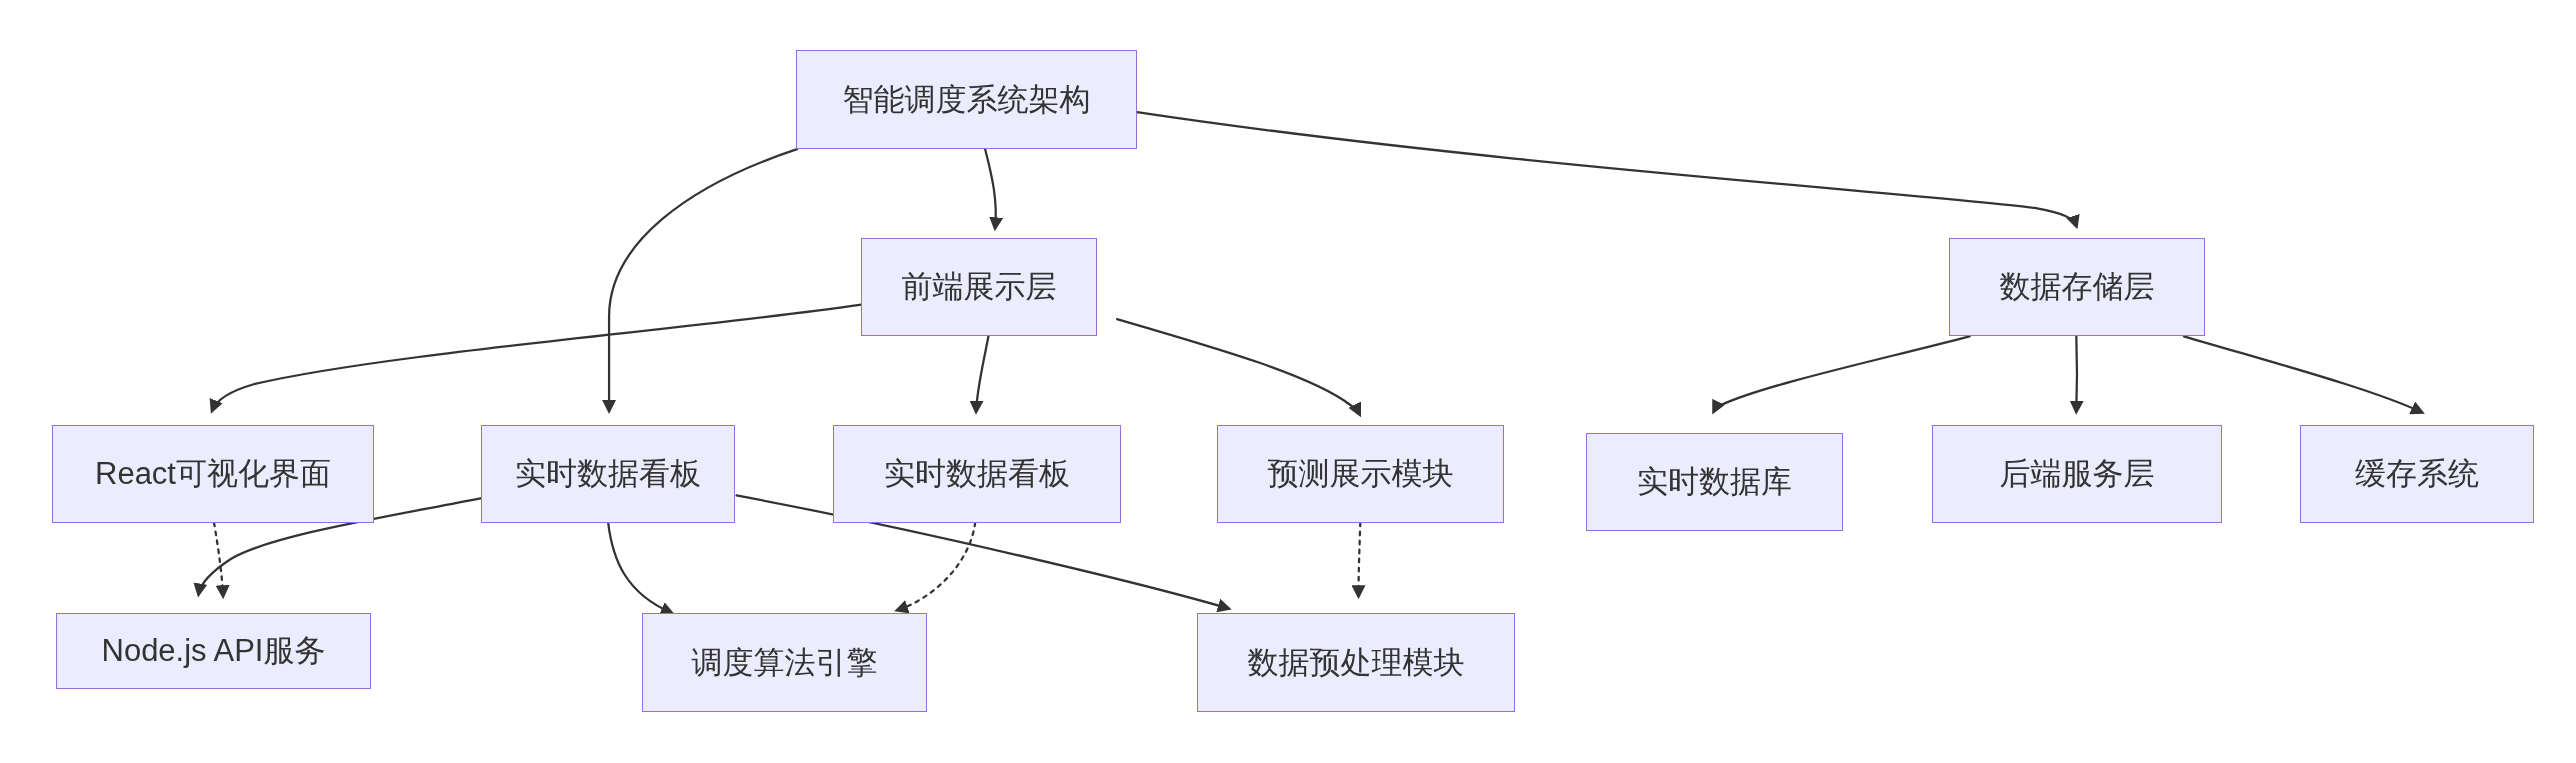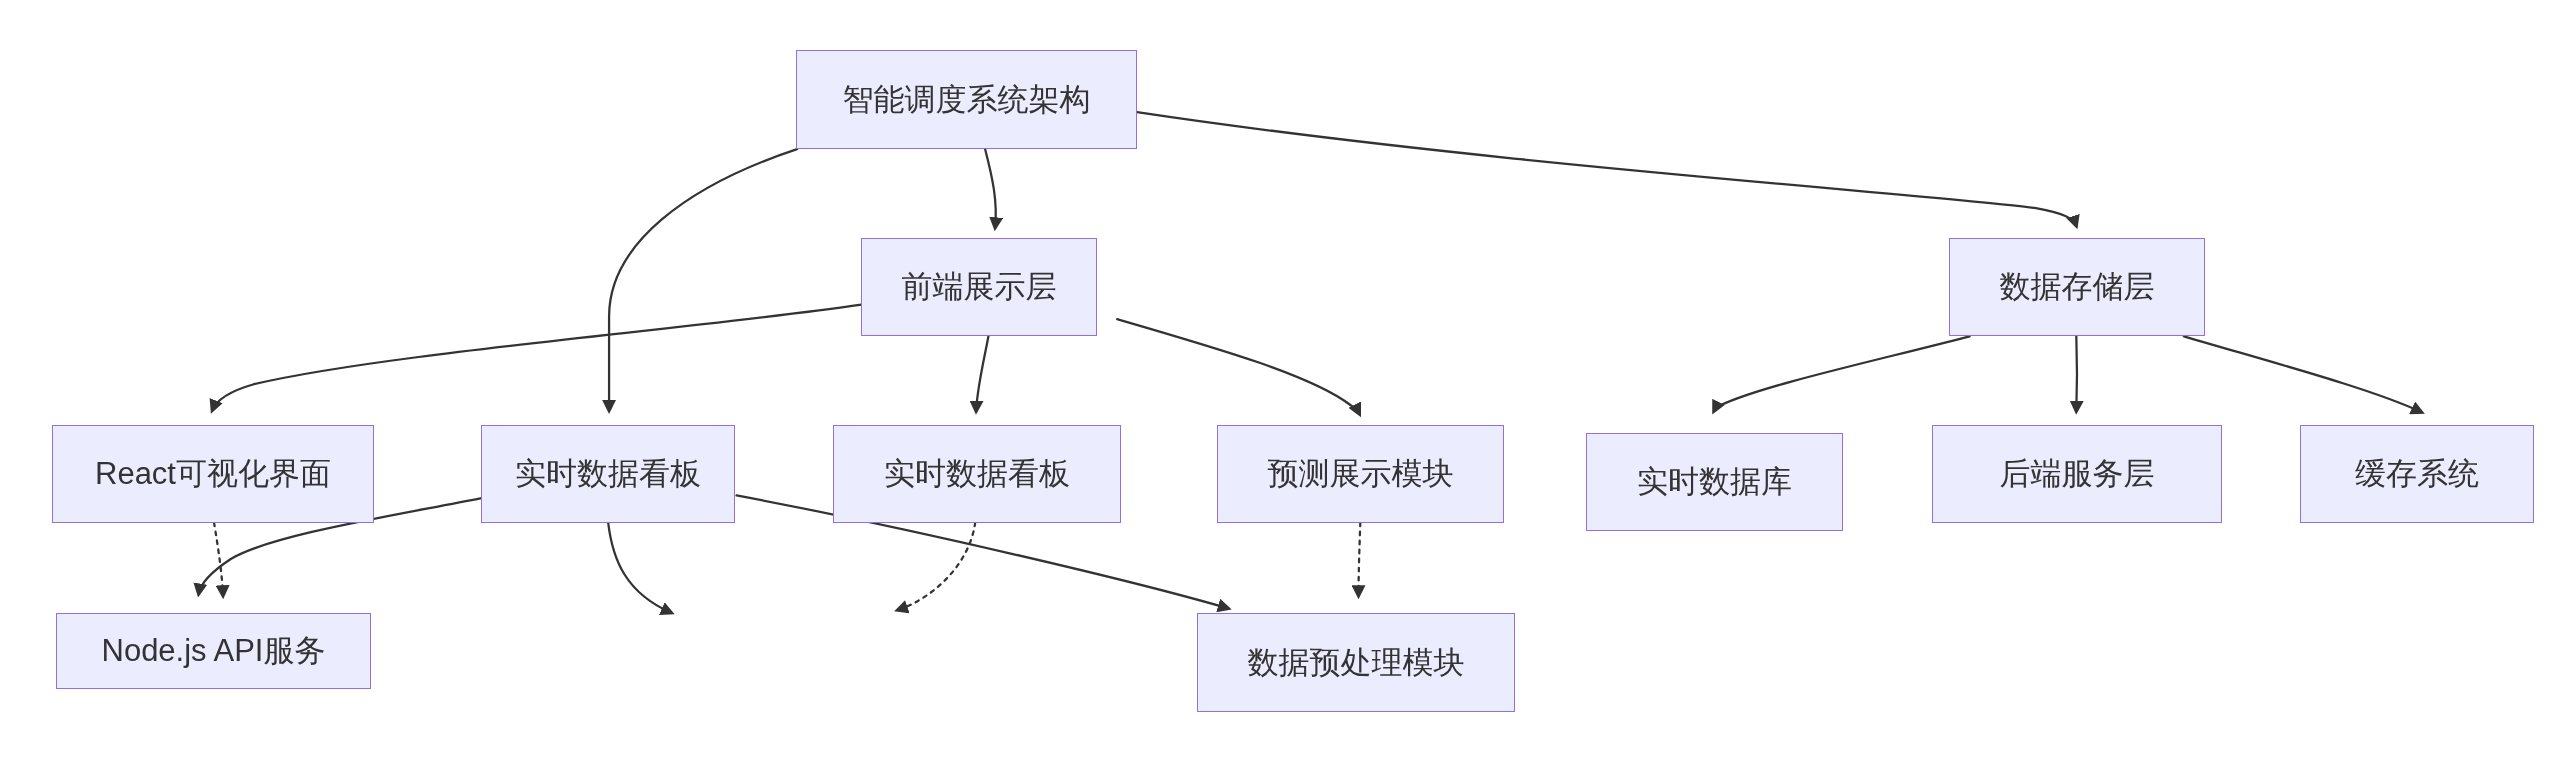--- a/index.html
+++ b/index.html
@@ -104,18 +104,21 @@
   <div class="node" style="left:1932px; top:425px; width:290px; height:98px">
     <span>后端服务层</span>
   </div>
   <div class="node" style="left:2300px; top:425px; width:234px; height:98px">
     <span>缓存系统</span>
   </div>
 
   <div class="node" style="left:56px; top:613px; width:315px; height:76px">
     <span>Node.js API服务</span>
   </div>
+  <div class="node" style="left:642px; top:613px; width:285px; height:99px">
+    <span>调度算法引擎</span>
+  </div>
   <div class="node" style="left:1197px; top:613px; width:318px; height:99px">
     <span>数据预处理模块</span>
   </div>
 
 </div>
 
 
 </body></html>

